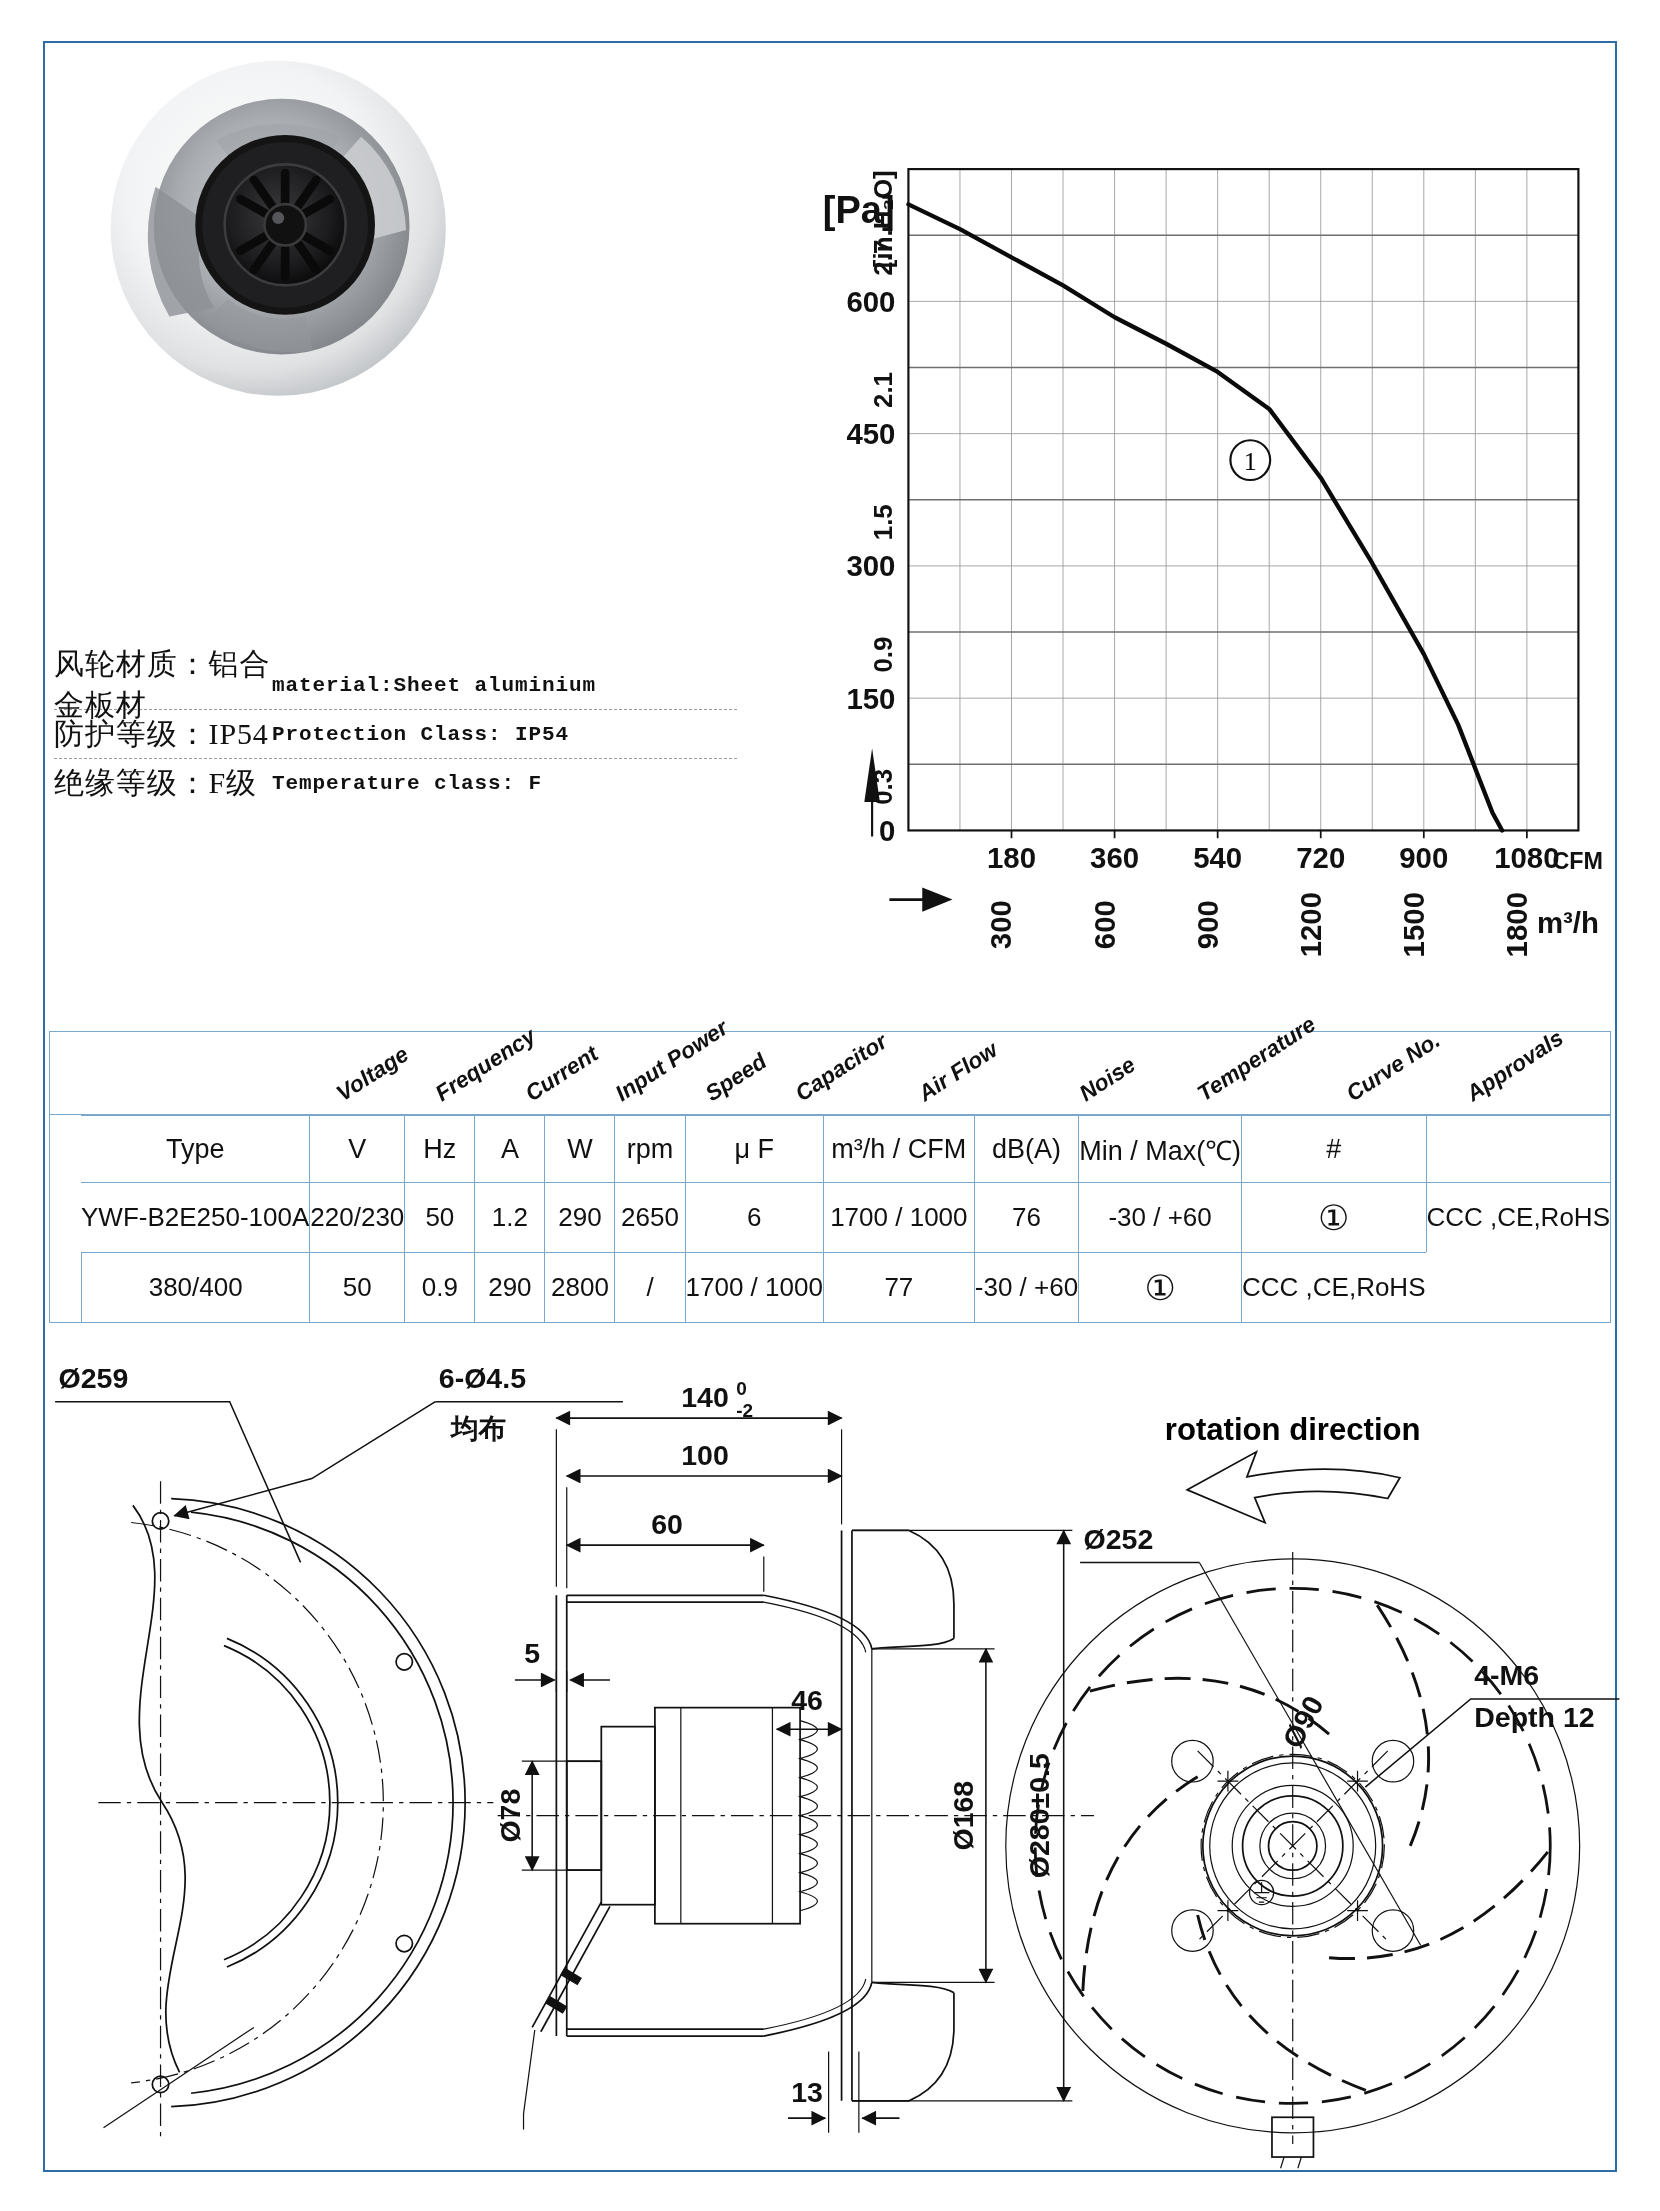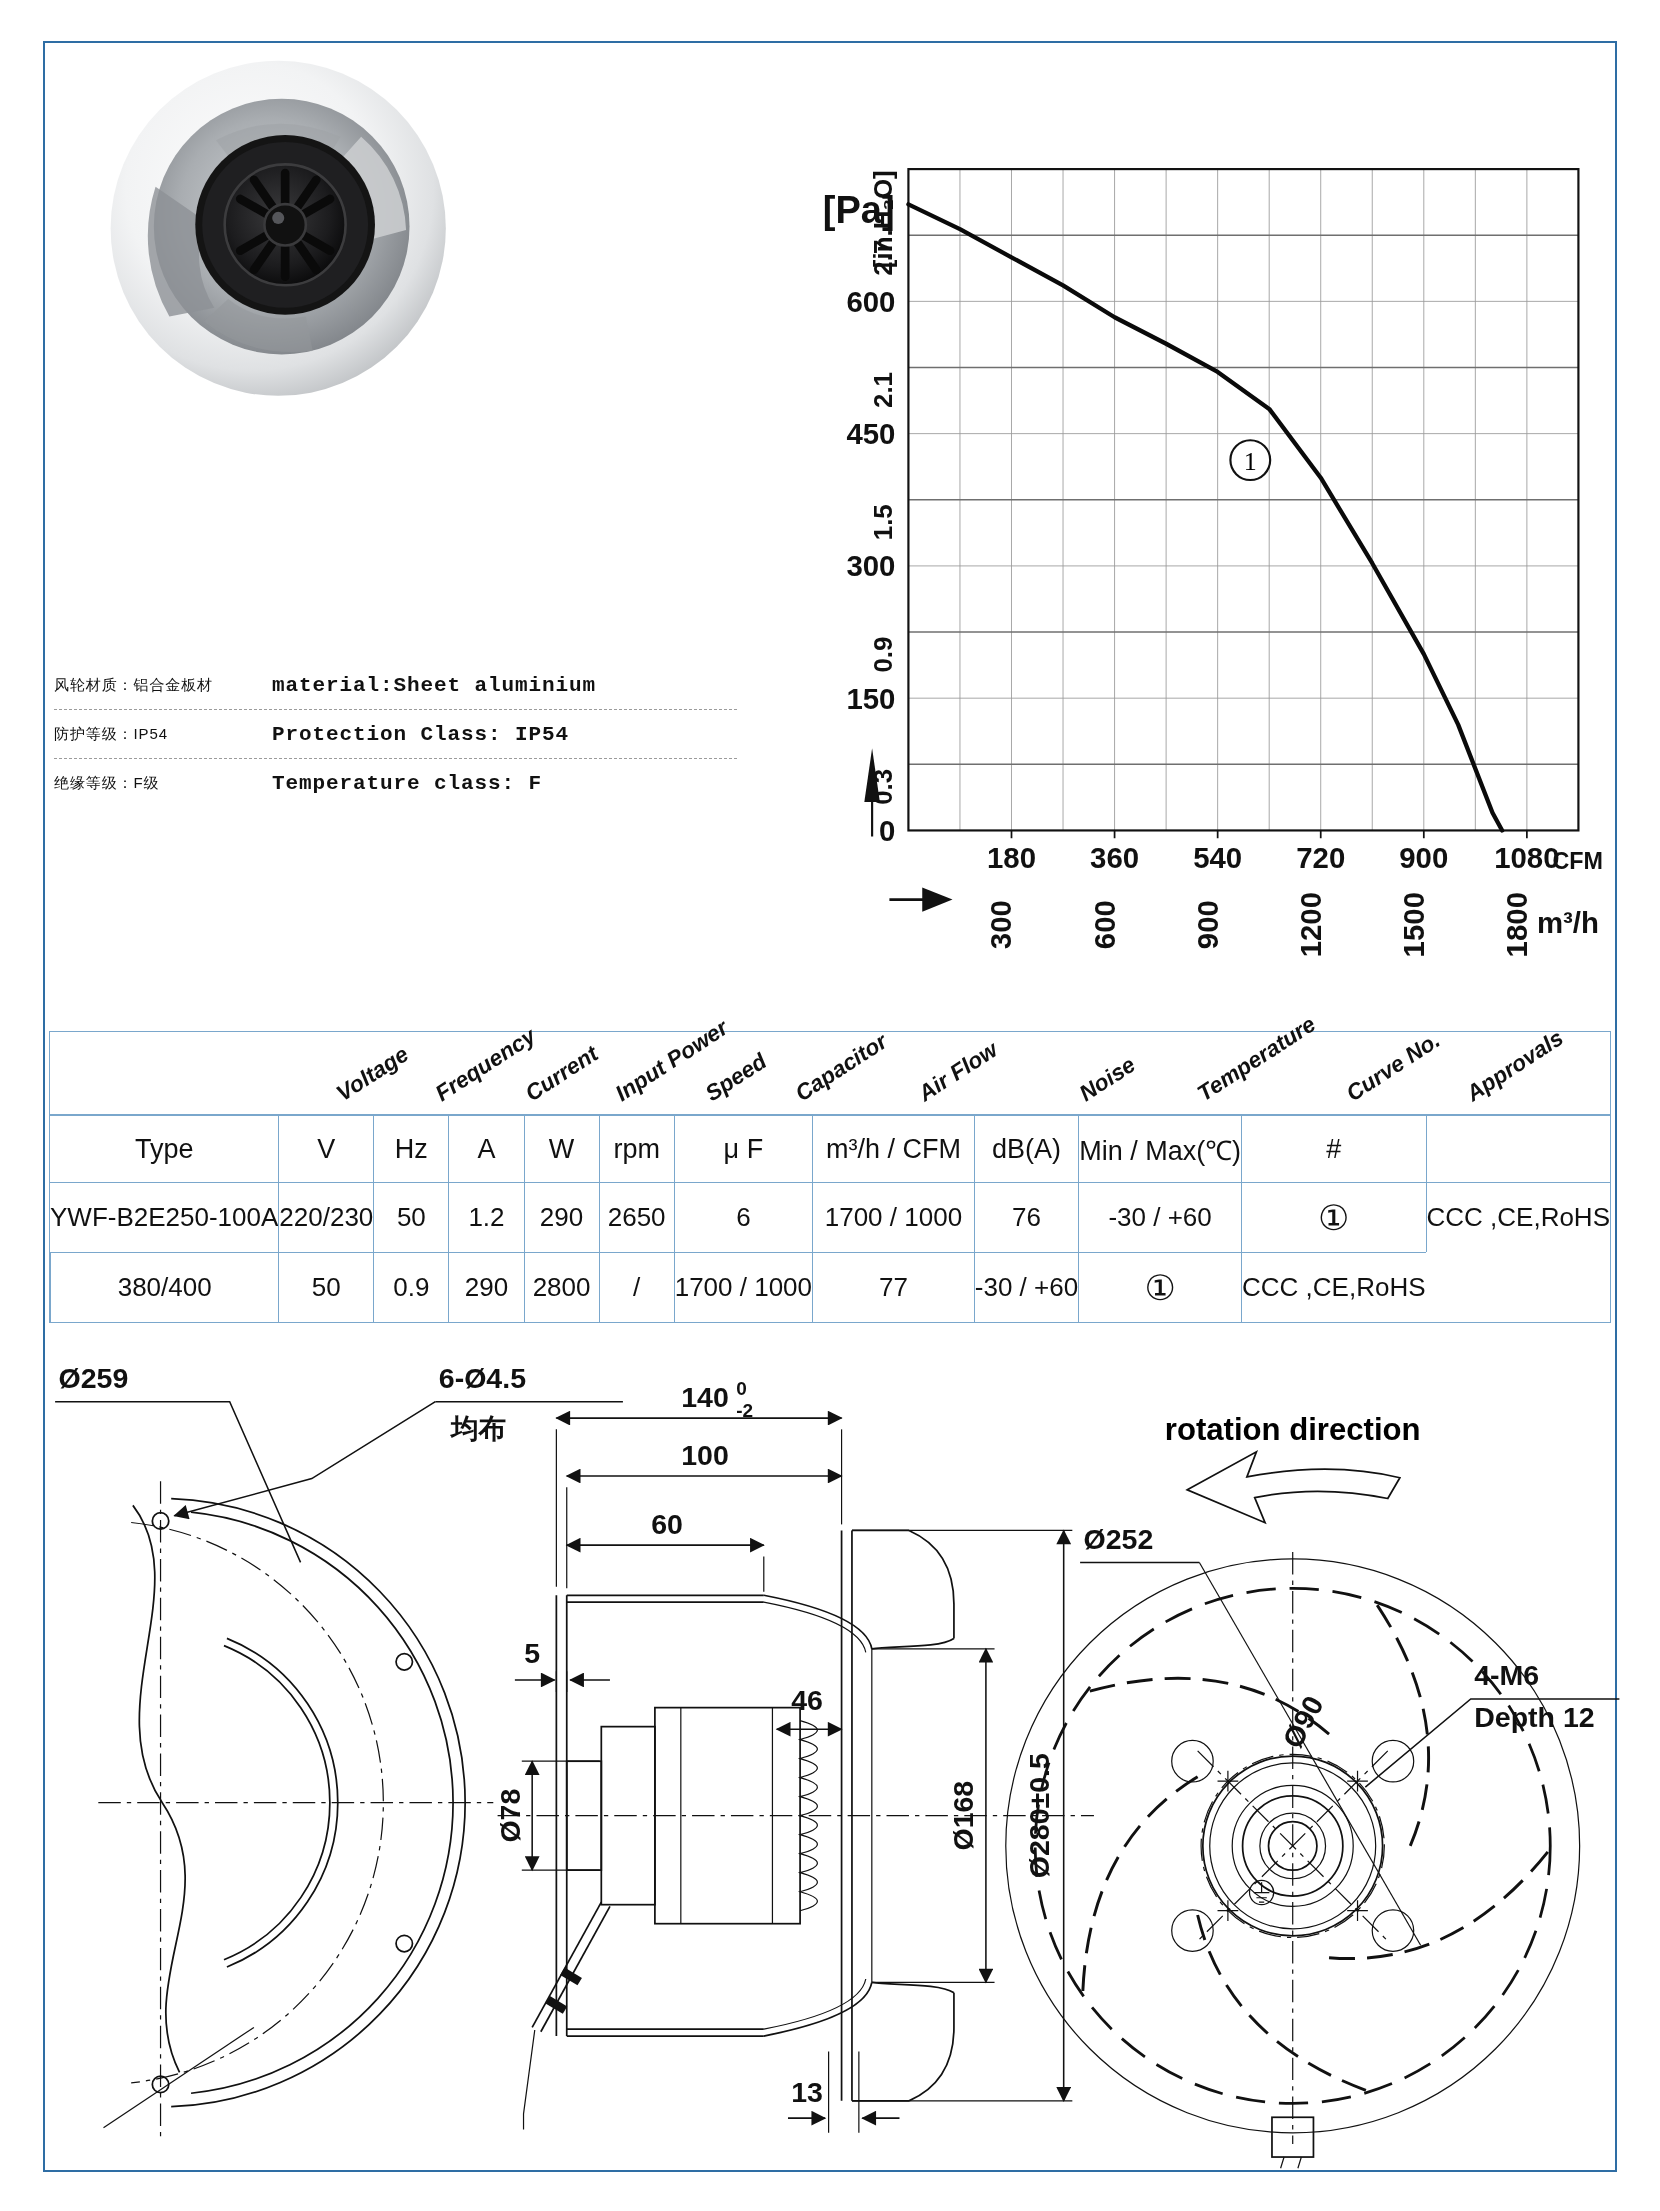--- a/index.html
+++ b/index.html
@@ -17,21 +17,21 @@
   .ax-num{font:bold 34px "Liberation Sans",sans-serif;fill:#111;}
   .ax-num-s{font:bold 30px "Liberation Sans",sans-serif;fill:#111;}
   .ax-unit{font:bold 27px "Liberation Sans",sans-serif;fill:#111;}
   .ax-unit-big{font:bold 44px "Liberation Sans",sans-serif;fill:#111;}
   .ax-unit-m3h{font:bold 34px "Liberation Sans",sans-serif;fill:#111;}
 
   
   #specs{left:54px;top:661px;width:683px;}
   .spec-row{display:flex;align-items:center;height:48px;}
   .spec-row.sep{border-bottom:1.7px dashed #9b9b9b;}
-  .spec-zh{width:218px;font-size:15px;font-family:Liberation Sans, sans-serif;letter-spacing:0.9px;}
+  .spec-zh{width:218px;font-size:30px;font-family:Liberation Serif, serif;letter-spacing:0.9px;}
   .spec-en{font-size:21px;font-family:"Liberation Mono",monospace;letter-spacing:0.9px;font-weight:bold;}
 
   
   #spec-table{left:49px;top:1031px;width:1562px;}
   #diag-band{position:relative;height:82px;border:1.7px solid #7aa7cc;border-bottom:none;}
   .diag{position:absolute;bottom:7px;transform:rotate(-33deg);transform-origin:left bottom;
         font:italic 700 22.5px "Liberation Sans",sans-serif;white-space:nowrap;}
   #tbl-grid{display:grid;border:1.7px solid #7aa7cc;border-top:1.7px solid #7aa7cc;}
   .cell{border-left:1.7px solid #7aa7cc;border-top:1.7px solid #7aa7cc;display:flex;align-items:center;justify-content:center;
         font-size:26px;white-space:nowrap;}
@@ -199,21 +199,21 @@
       <span class="diag" style="left: 485px;">Current</span>
       <span class="diag" style="left: 575px;">Input Power</span>
       <span class="diag" style="left: 665px;">Speed</span>
       <span class="diag" style="left: 755px;">Capacitor</span>
       <span class="diag" style="left: 878px;">Air Flow</span>
       <span class="diag" style="left: 1039px;">Noise</span>
       <span class="diag" style="left: 1157px;">Temperature</span>
       <span class="diag" style="left: 1306px;">Curve No.</span>
       <span class="diag" style="left: 1426px;">Approvals</span>
     </div>
-  <div id="tbl-grid" style="grid-template-columns: 304fr 120fr 104fr 104fr 104fr 104fr 104fr 224fr 104fr 208fr 96fr 230fr;">
+  <div id="tbl-grid" style="grid-template-columns: 304fr 120fr 104fr 104fr 104fr 104fr 104fr 224fr 104fr 208fr 96fr 230fr; padding-left: 31px;">
       <div class="cell hdr c0">Type</div>
       <div class="cell hdr">V</div>
       <div class="cell hdr">Hz</div>
       <div class="cell hdr">A</div>
       <div class="cell hdr">W</div>
       <div class="cell hdr">rpm</div>
       <div class="cell hdr">μ F</div>
       <div class="cell hdr">m³/h / CFM</div>
       <div class="cell hdr">dB(A)</div>
       <div class="cell hdr">Min / Max(℃)</div>

